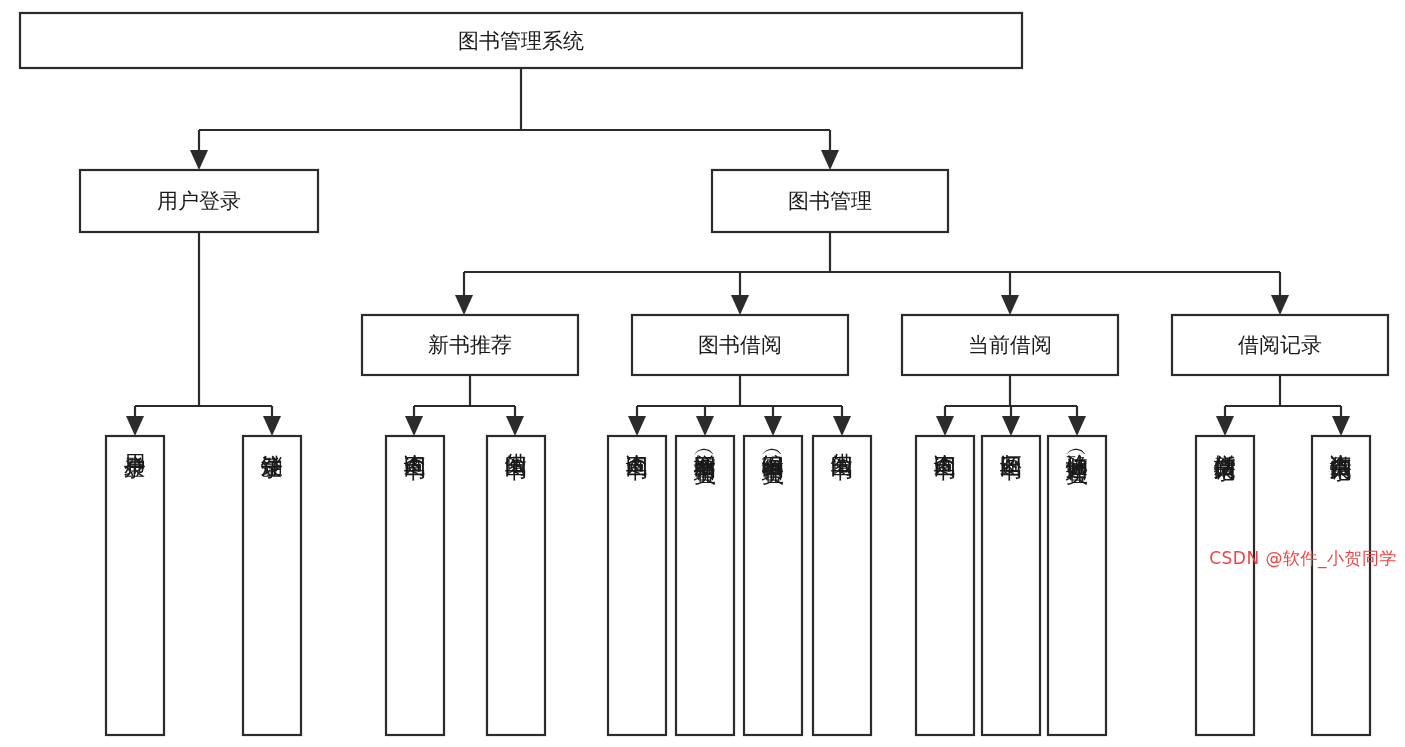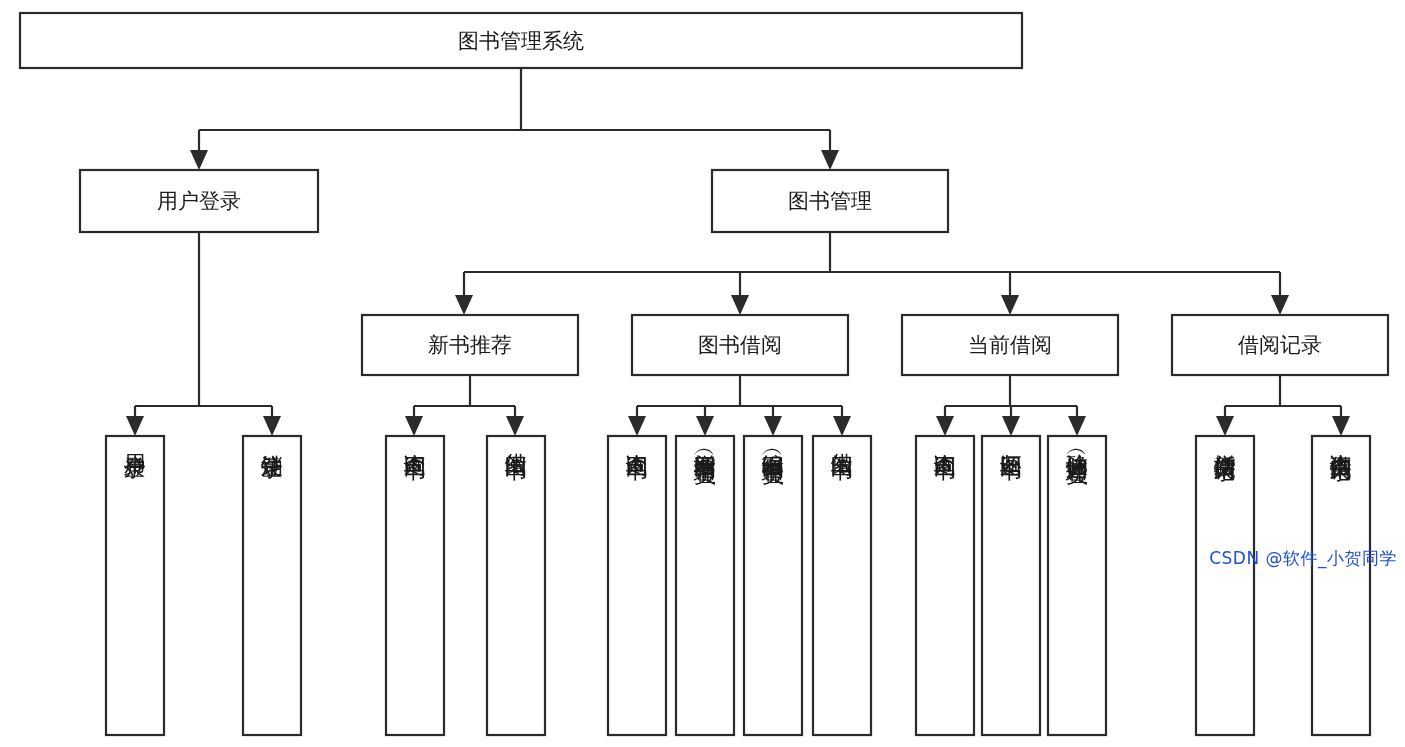--- a/index.html
+++ b/index.html
@@ -66,21 +66,21 @@
     color: #1a1a1a;
     letter-spacing: 1.5px;
     white-space: nowrap;
   }
   .watermark {
     position: absolute;
     right: 8px;
     bottom: 6px;
     font-family: "DejaVu Sans", "Liberation Sans", sans-serif;
     font-size: 17px;
-    color: #1d4ed8;
+    color: #ef4444;
     letter-spacing: 0.5px;
     white-space: nowrap;
   }
 </style>
 </head>
 <body>
 
 <div id="diagram-root">
 
   <svg id="diagram-svg" viewBox="0 0 1405 747">

